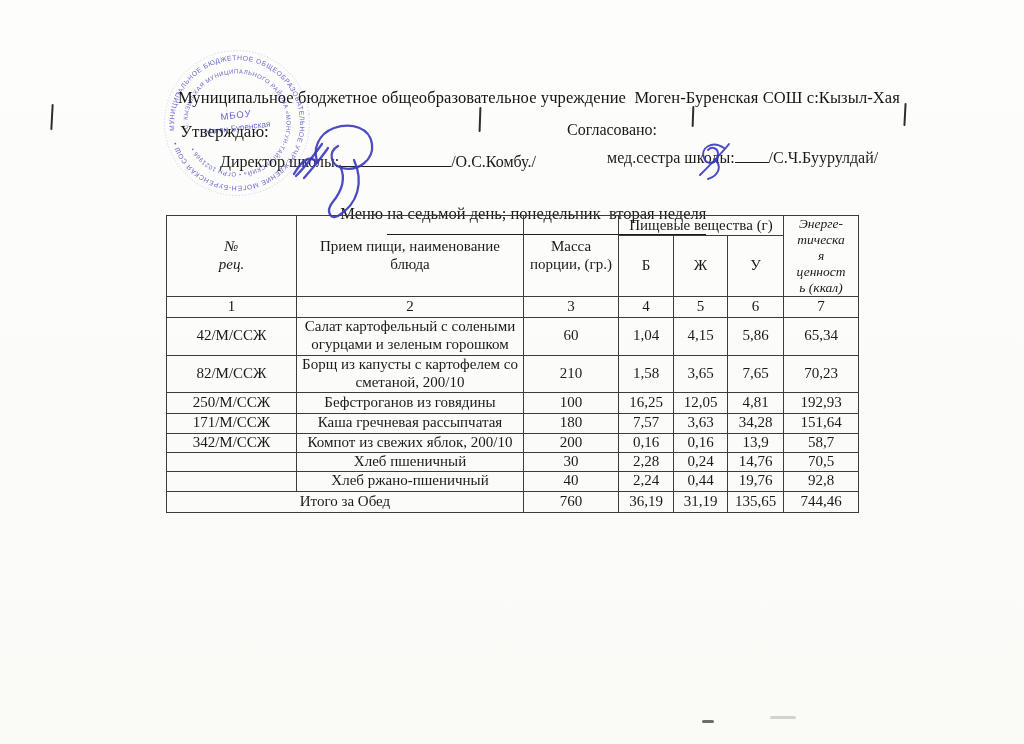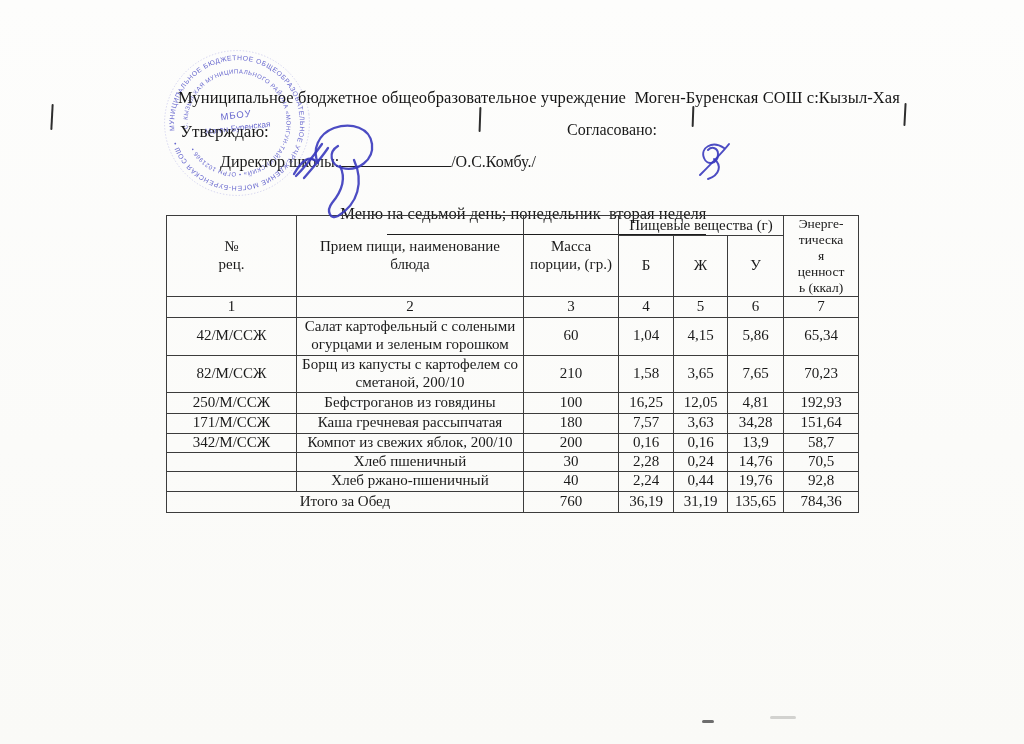--- a/index.html
+++ b/index.html
@@ -54,21 +54,21 @@
   table.menu{
     position:absolute;left:166px;top:215px;width:692px;
     border-collapse:collapse;table-layout:fixed;z-index:2;
     font-size:15px;
   }
   table.menu th,table.menu td{
     border:1.5px solid #3c3c3c;padding:0 2px;text-align:center;
     vertical-align:middle;font-weight:normal;line-height:1.18;
     overflow:hidden;
   }
-  .pre{white-space:pre-line;}
+  .pre{white-space:pre-line;font-style:italic;}
   th.energy{font-size:13.5px;line-height:1.16;}
   thead tr.grp{height:20px;}
   thead tr.bju{height:60px;}
   thead tr.nums{height:21px;}
   tbody tr:nth-child(1){height:38px;margin-top:36px;}
   tbody tr:nth-child(2){height:37px;}
   tbody tr:nth-child(3){height:21px;}
   tbody tr:nth-child(4){height:20px;}
   tbody tr:nth-child(5){height:19px;padding-left:9px;}
   tbody tr:nth-child(6){height:19px;}
@@ -104,20 +104,23 @@
   </svg>
 
   <div class="org-line">Муниципальное бюджетное общеобразовательное учреждение  Моген-Буренская СОШ с:Кызыл-Хая</div>
   <div class="approve">Утверждаю:</div>
   <div class="agree">Согласовано:</div>
 
   <div class="sign-line director-line">
     <span>Директор школы:</span><span class="uline u-dir"></span><span>/О.С.Комбу./</span>
   </div>
 
+  <div class="sign-line nurse-line">
+    <span>мед.сестра школы:</span><span class="uline u-nur"></span><span>/С.Ч.Буурулдай/</span>
+  </div>
 
   <div class="menu-title">
     <span>Меню </span><span class="und">на седьмой день; понедельник  вторая неделя</span>
   </div>
 
   <svg class="sig sig-director" viewBox="0 0 118 108">
     <path d="M8,60 C18,50 24,42 34,28 M16,62 C26,50 32,44 40,32"></path>
     <path d="M6,58 C14,44 22,38 30,47 C24,34 30,18 46,12 C64,6 82,12 84,28 C86,44 70,56 54,52 C42,49 40,36 50,30"></path>
     <path d="M66,44 C76,66 70,88 50,100 C42,104 38,95 44,87 C54,75 58,62 52,50"></path>
   </svg>
@@ -230,21 +233,21 @@
           <td>92,8</td>
         </tr>
       </tbody>
     <tfoot>
       <tr>
         <td colspan="2" class="total-label">Итого за Обед</td>
         <td>760</td>
         <td>36,19</td>
         <td>31,19</td>
         <td>135,65</td>
-        <td>784,36</td>
+        <td>744,46</td>
       </tr>
     </tfoot>
   </table>
 
   <div class="tick tick1"></div>
   <div class="tick tick2"></div>
   <div class="tick tick3"></div>
   <div class="tick tick4"></div>
   <div class="smudge smudge1"></div>
   <div class="smudge smudge2"></div>

